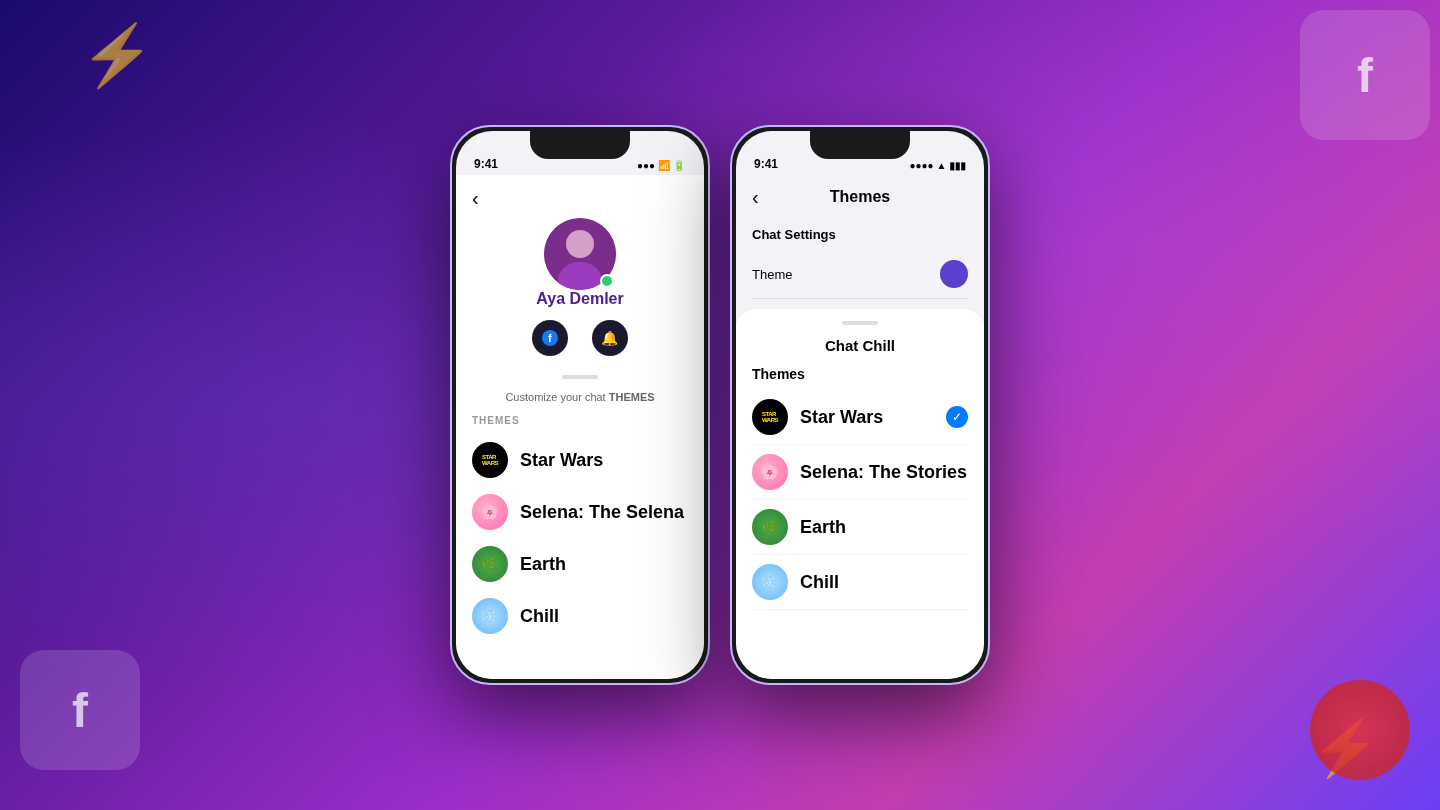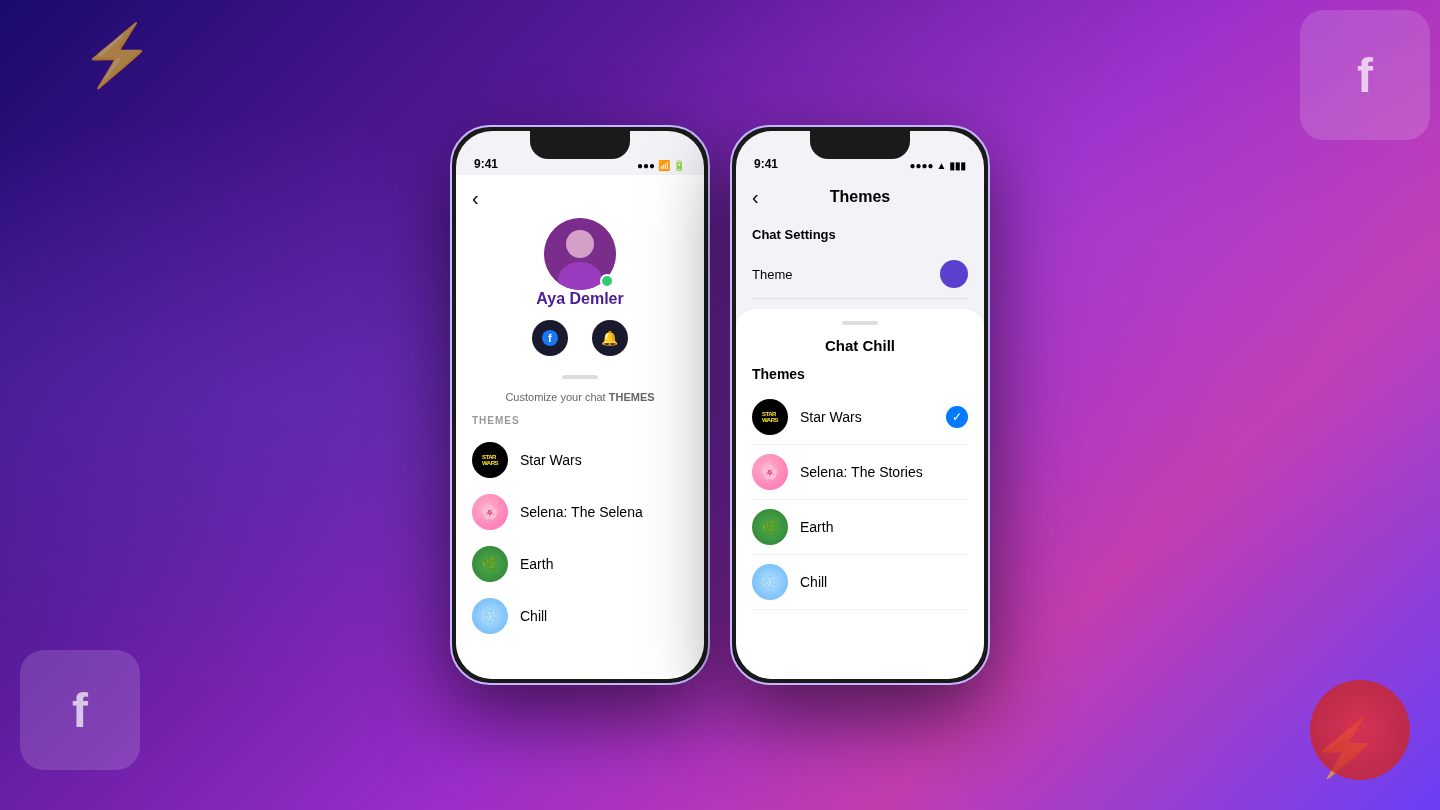--- a/index.html
+++ b/index.html
@@ -305,22 +305,22 @@
 
     .theme-icon-starwars {
       background: #000;
       color: #ffe81f;
       font-size: 7px;
       font-weight: 900;
       letter-spacing: -0.5px;
     }
 
     .theme-name {
-      font-size: 14px;
-      font-weight: 400;
+      font-size: 18px;
+      font-weight: 700;
       color: #000;
       text-align: center;
     }
 
     
     .right-phone {
       position: relative;
       z-index: 2;
     }
 

